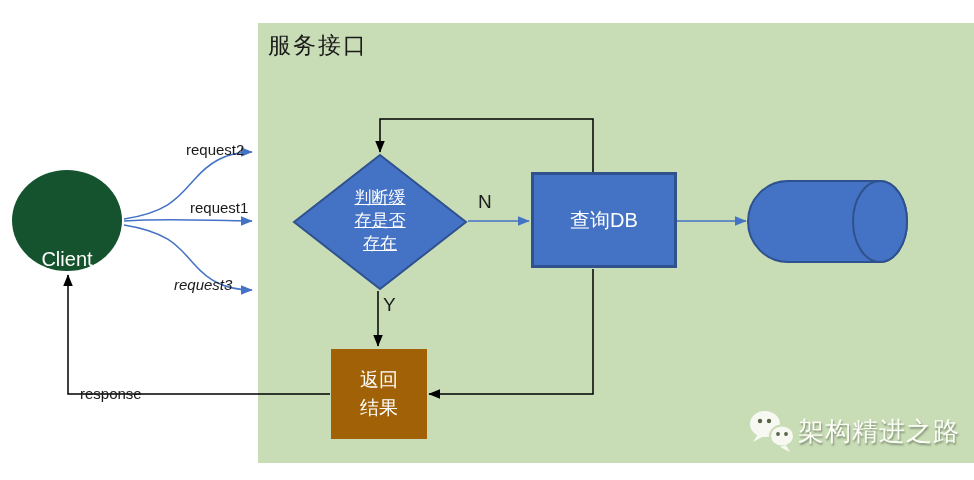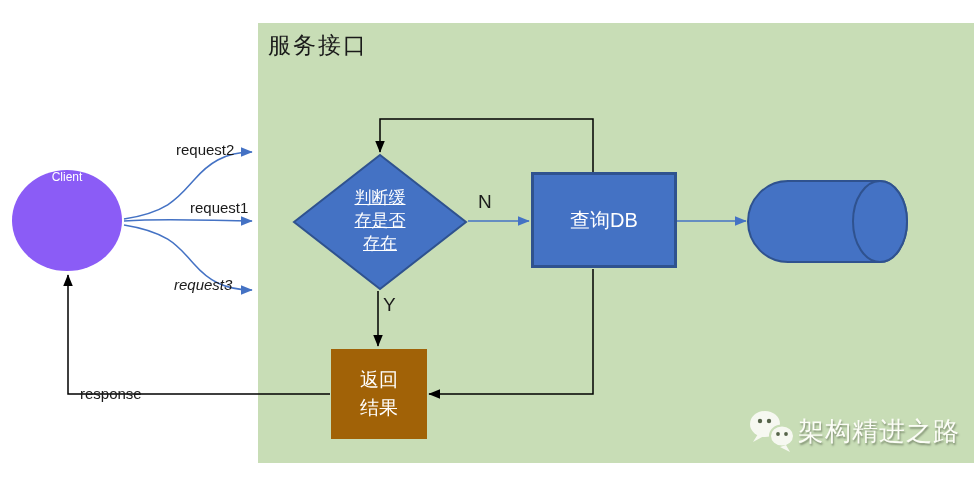--- a/index.html
+++ b/index.html
@@ -11,43 +11,43 @@
     position:absolute;left:258px;top:23px;width:699px;height:440px;
     background:#C8DDB6;
     padding-left:44px;
   }
   .panel-title{
     position:absolute;left:10px;top:7px;font-size:23px;font-weight:500;
     color:#1a1a1a;letter-spacing:2px;
   }
   .client{
     position:absolute;left:12px;top:170px;width:110px;height:101px;
-    background:#8b5cf6;border-radius:50%;
-    display:flex;align-items:flex-start;justify-content:center;
-    color:#ffffff;font-size:12px;
+    background:#14532d;border-radius:50%;
+    display:flex;align-items:flex-end;justify-content:center;
+    color:#ffffff;font-size:20px;
   }
   .overlay{position:absolute;left:0;top:0;width:974px;height:480px;}
   .node-label{
     position:absolute;color:#ffffff;text-align:center;white-space:pre-line;
   }
   .decision-label{left:318px;top:187px;width:124px;font-size:17px;line-height:1.35;text-decoration:underline;}
   .query-box{
     position:absolute;left:531px;top:172px;width:146px;height:96px;
     box-sizing:border-box;background:#4472C4;border:3px solid #2F528F;
     display:flex;align-items:center;justify-content:center;
     color:#ffffff;font-size:20px;
   }
   .db-label{left:762px;top:209px;width:100px;font-size:20px;}
   .result-box{
     position:absolute;left:331px;top:349px;width:96px;height:90px;
     background:#a16207;display:flex;align-items:center;justify-content:center;
     color:#ffffff;font-size:19px;line-height:1.45;text-align:center;white-space:pre-line;
   }
   .lbl{position:absolute;color:#1a1a1a;font-size:15px;}
-  .lbl-request2{left:176px;top:141px;text-align:center;}
+  .lbl-request2{left:186px;top:141px;text-align:center;}
   .lbl-request1{left:190px;top:199px;}
   .lbl-request3{left:174px;top:276px;font-style:italic;}
   .lbl-n{left:478px;top:191px;font-size:19px;}
   .lbl-y{left:383px;top:294px;font-size:19px;}
   .lbl-update{left:440px;top:89px;width:112px;text-align:center;font-size:16px;}
   .lbl-response{left:80px;top:385px;}
   .watermark{
     position:absolute;left:748px;top:409px;display:flex;align-items:center;gap:2px;
   }
   .watermark-text{

